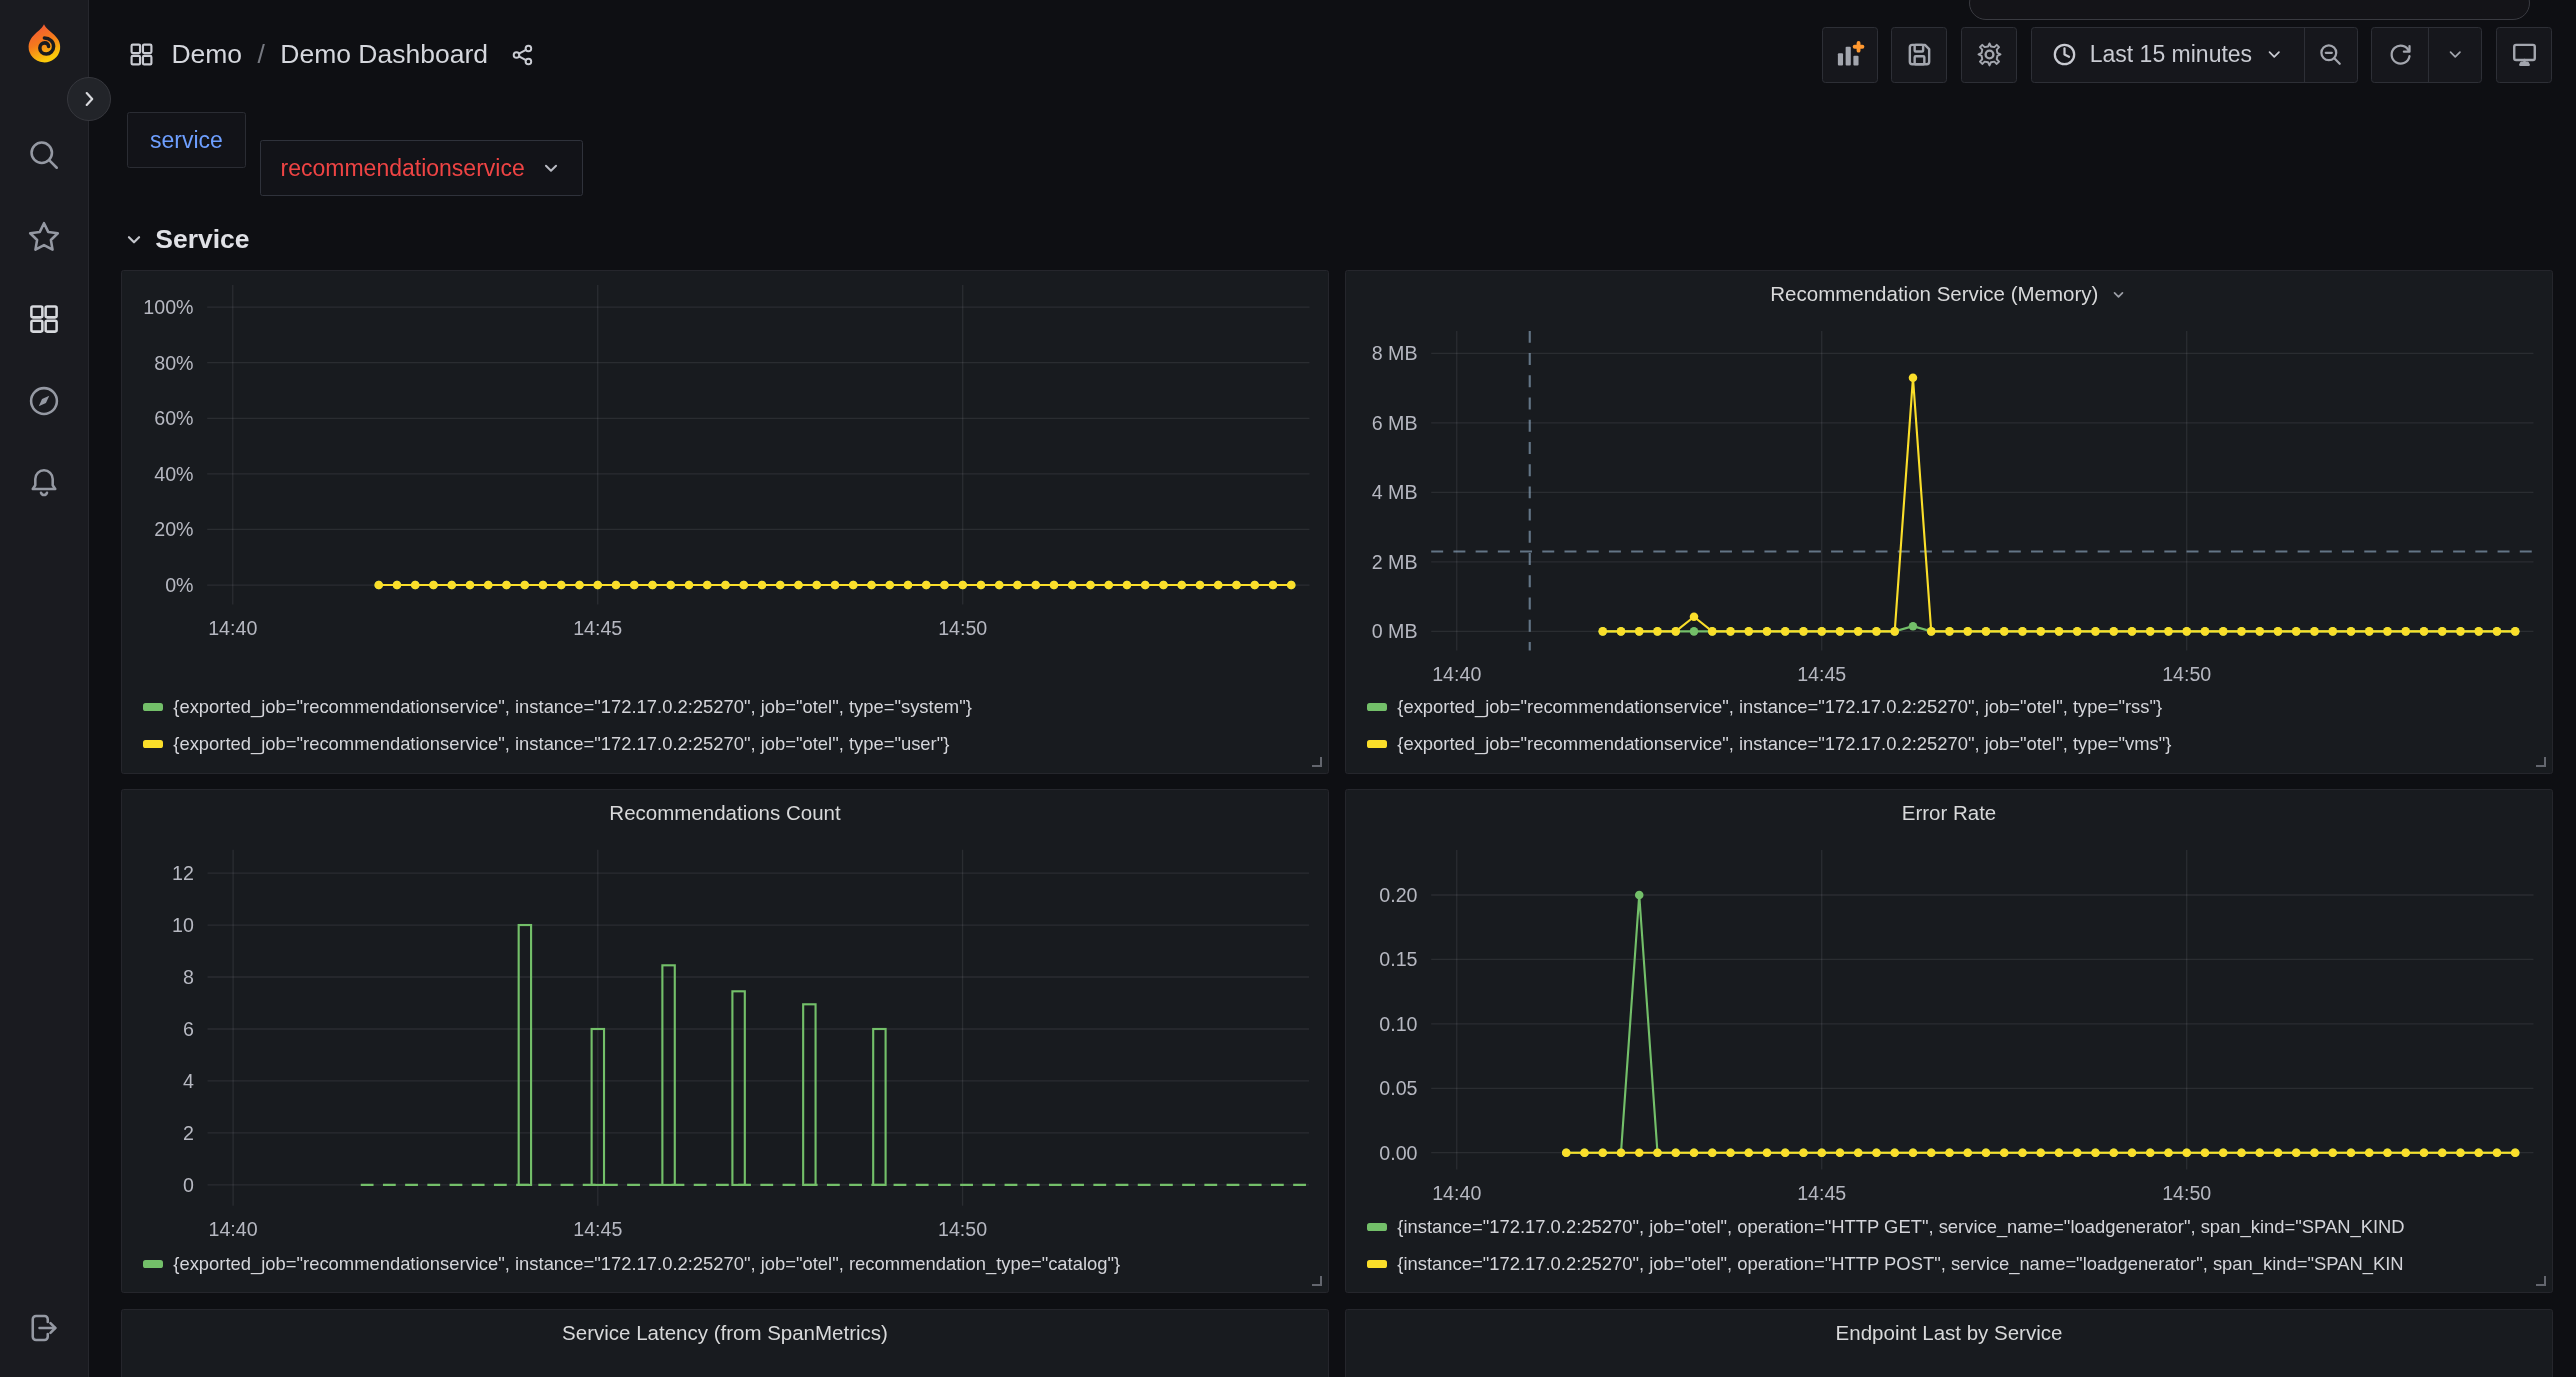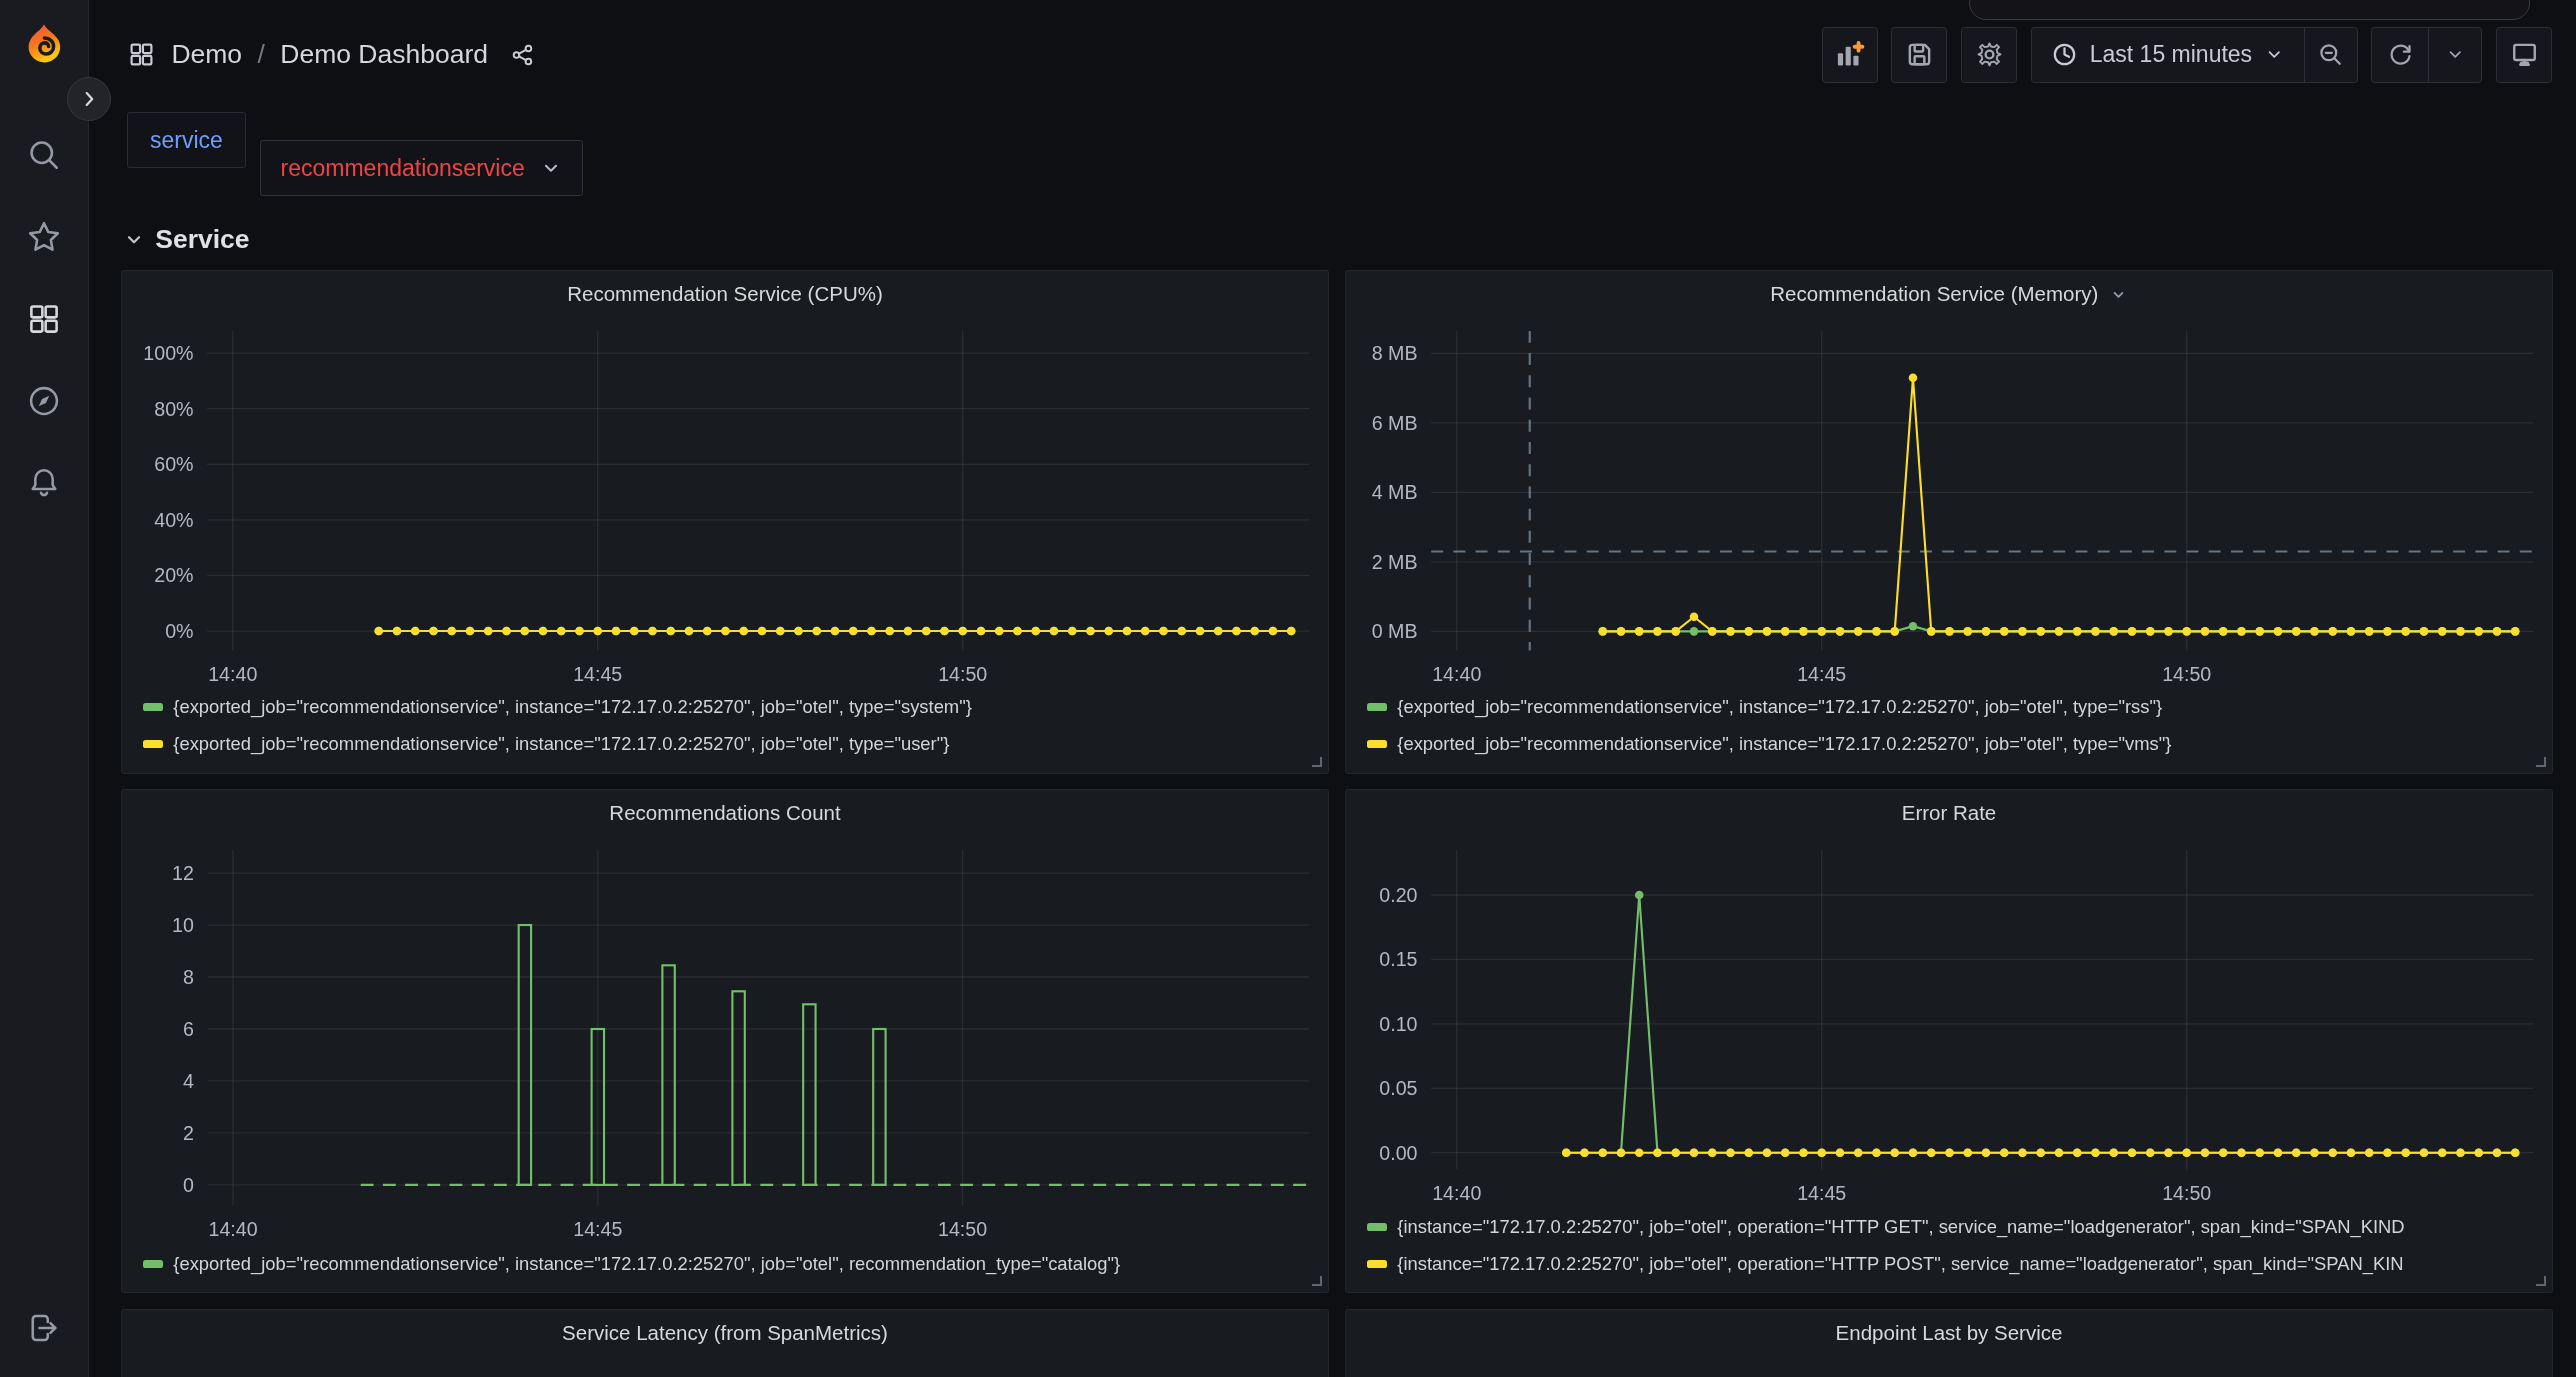--- a/index.html
+++ b/index.html
@@ -258,23 +258,20 @@
     <div class="section-row">
       <svg viewBox="0 0 24 24" width="22" height="22">
         <polyline points="6.5,9 12,14.5 17.5,9"></polyline>
       </svg>
       <span>Service</span>
     </div>
 
     <div class="grid">
 
       <section class="panel">
-        <header class="ptitle">
-          <span>Recommendation Service (CPU%)</span>
-        </header>
         <div class="chart"><svg width="1186" height="373" viewBox="0 0 1388 436">
               <line x1="88" x2="1378" y1="367.23478260869564" y2="367.23478260869564" stroke="rgba(204,204,220,0.10)" stroke-width="1.5"></line>
               <text x="72" y="375.23478260869564" text-anchor="end" fill="#b6b8c1" font-size="23">0%</text>
               <line x1="88" x2="1378" y1="302.1913043478261" y2="302.1913043478261" stroke="rgba(204,204,220,0.10)" stroke-width="1.5"></line>
               <text x="72" y="310.1913043478261" text-anchor="end" fill="#b6b8c1" font-size="23">20%</text>
               <line x1="88" x2="1378" y1="237.14782608695648" y2="237.14782608695648" stroke="rgba(204,204,220,0.10)" stroke-width="1.5"></line>
               <text x="72" y="245.14782608695648" text-anchor="end" fill="#b6b8c1" font-size="23">40%</text>
               <line x1="88" x2="1378" y1="172.10434782608698" y2="172.10434782608698" stroke="rgba(204,204,220,0.10)" stroke-width="1.5"></line>
               <text x="72" y="180.10434782608698" text-anchor="end" fill="#b6b8c1" font-size="23">60%</text>
               <line x1="88" x2="1378" y1="107.0608695652174" y2="107.0608695652174" stroke="rgba(204,204,220,0.10)" stroke-width="1.5"></line>

